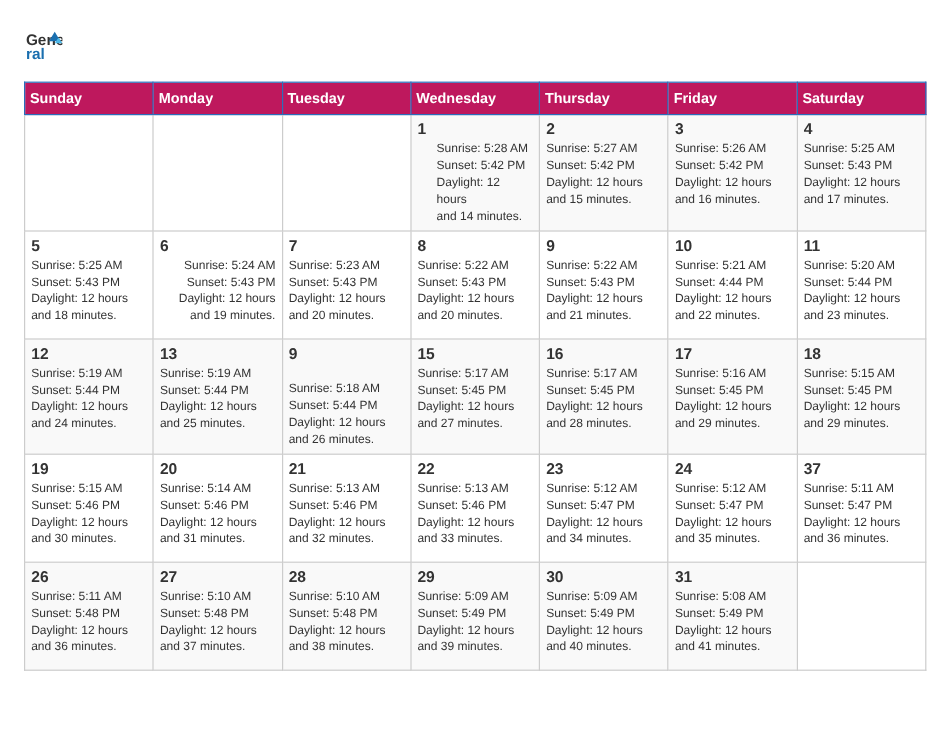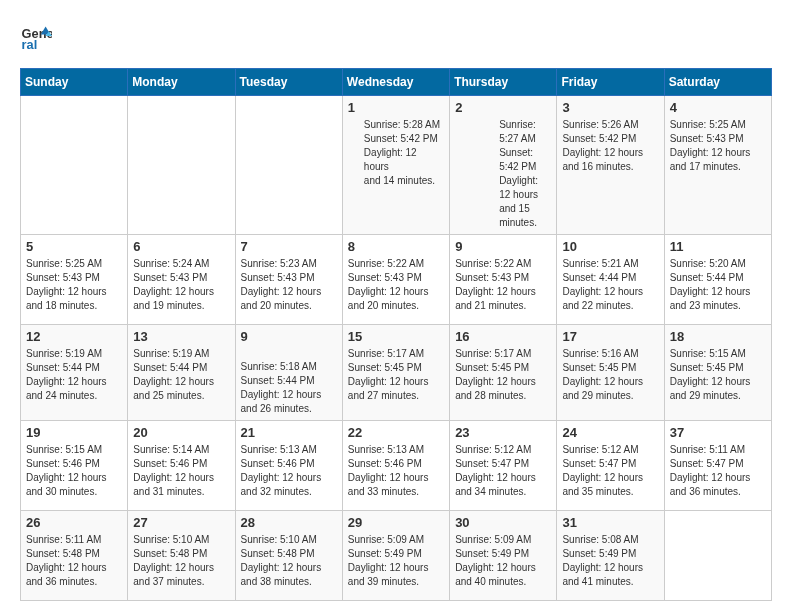--- a/index.html
+++ b/index.html
@@ -38,21 +38,21 @@
       font-size: 16px;
       color: #555;
       margin-top: 2px;
     }
     table {
       width: 100%;
       border-collapse: collapse;
       table-layout: fixed;
     }
     thead tr th {
-      background-color: #0369a1;
+      background-color: #be185d;
       color: #fff;
       font-size: 12px;
       font-weight: bold;
       padding: 6px 4px;
       text-align: left;
       border: 1px solid #2a6ebb;
     }
     tbody tr td {
       vertical-align: top;
       border: 1px solid #ccc;
@@ -125,21 +125,21 @@
         <td class="empty-cell"></td>
         <td>
           <span class="day-num">1</span>
           <div class="day-info" style="white-space: pre-line; margin-left: 16px;">Sunrise: 5:28 AM
 Sunset: 5:42 PM
 Daylight: 12 hours
 and 14 minutes.</div>
         </td>
         <td>
           <span class="day-num">2</span>
-          <div class="day-info" style="white-space: pre-line; margin-left: 44px;">Sunrise: 5:27 AM
+          <div class="day-info" style="white-space: pre-line;">Sunrise: 5:27 AM
 Sunset: 5:42 PM
 Daylight: 12 hours
 and 15 minutes.</div>
         </td>
         <td>
           <span class="day-num">3</span>
           <div class="day-info" style="white-space: pre-line;">Sunrise: 5:26 AM
 Sunset: 5:42 PM
 Daylight: 12 hours
 and 16 minutes.</div>
@@ -155,21 +155,21 @@
       <tr>
         <td>
           <span class="day-num">5</span>
           <div class="day-info" style="white-space: pre-line;">Sunrise: 5:25 AM
 Sunset: 5:43 PM
 Daylight: 12 hours
 and 18 minutes.</div>
         </td>
         <td>
           <span class="day-num">6</span>
-          <div class="day-info" style="white-space: pre-line;">Sunrise: 5:24 AM
+          <div class="day-info" style="white-space: pre-line; text-align: right;">Sunrise: 5:24 AM
 Sunset: 5:43 PM
 Daylight: 12 hours
 and 19 minutes.</div>
         </td>
         <td>
           <span class="day-num">7</span>
           <div class="day-info" style="white-space: pre-line;">Sunrise: 5:23 AM
 Sunset: 5:43 PM
 Daylight: 12 hours
 and 20 minutes.</div>

